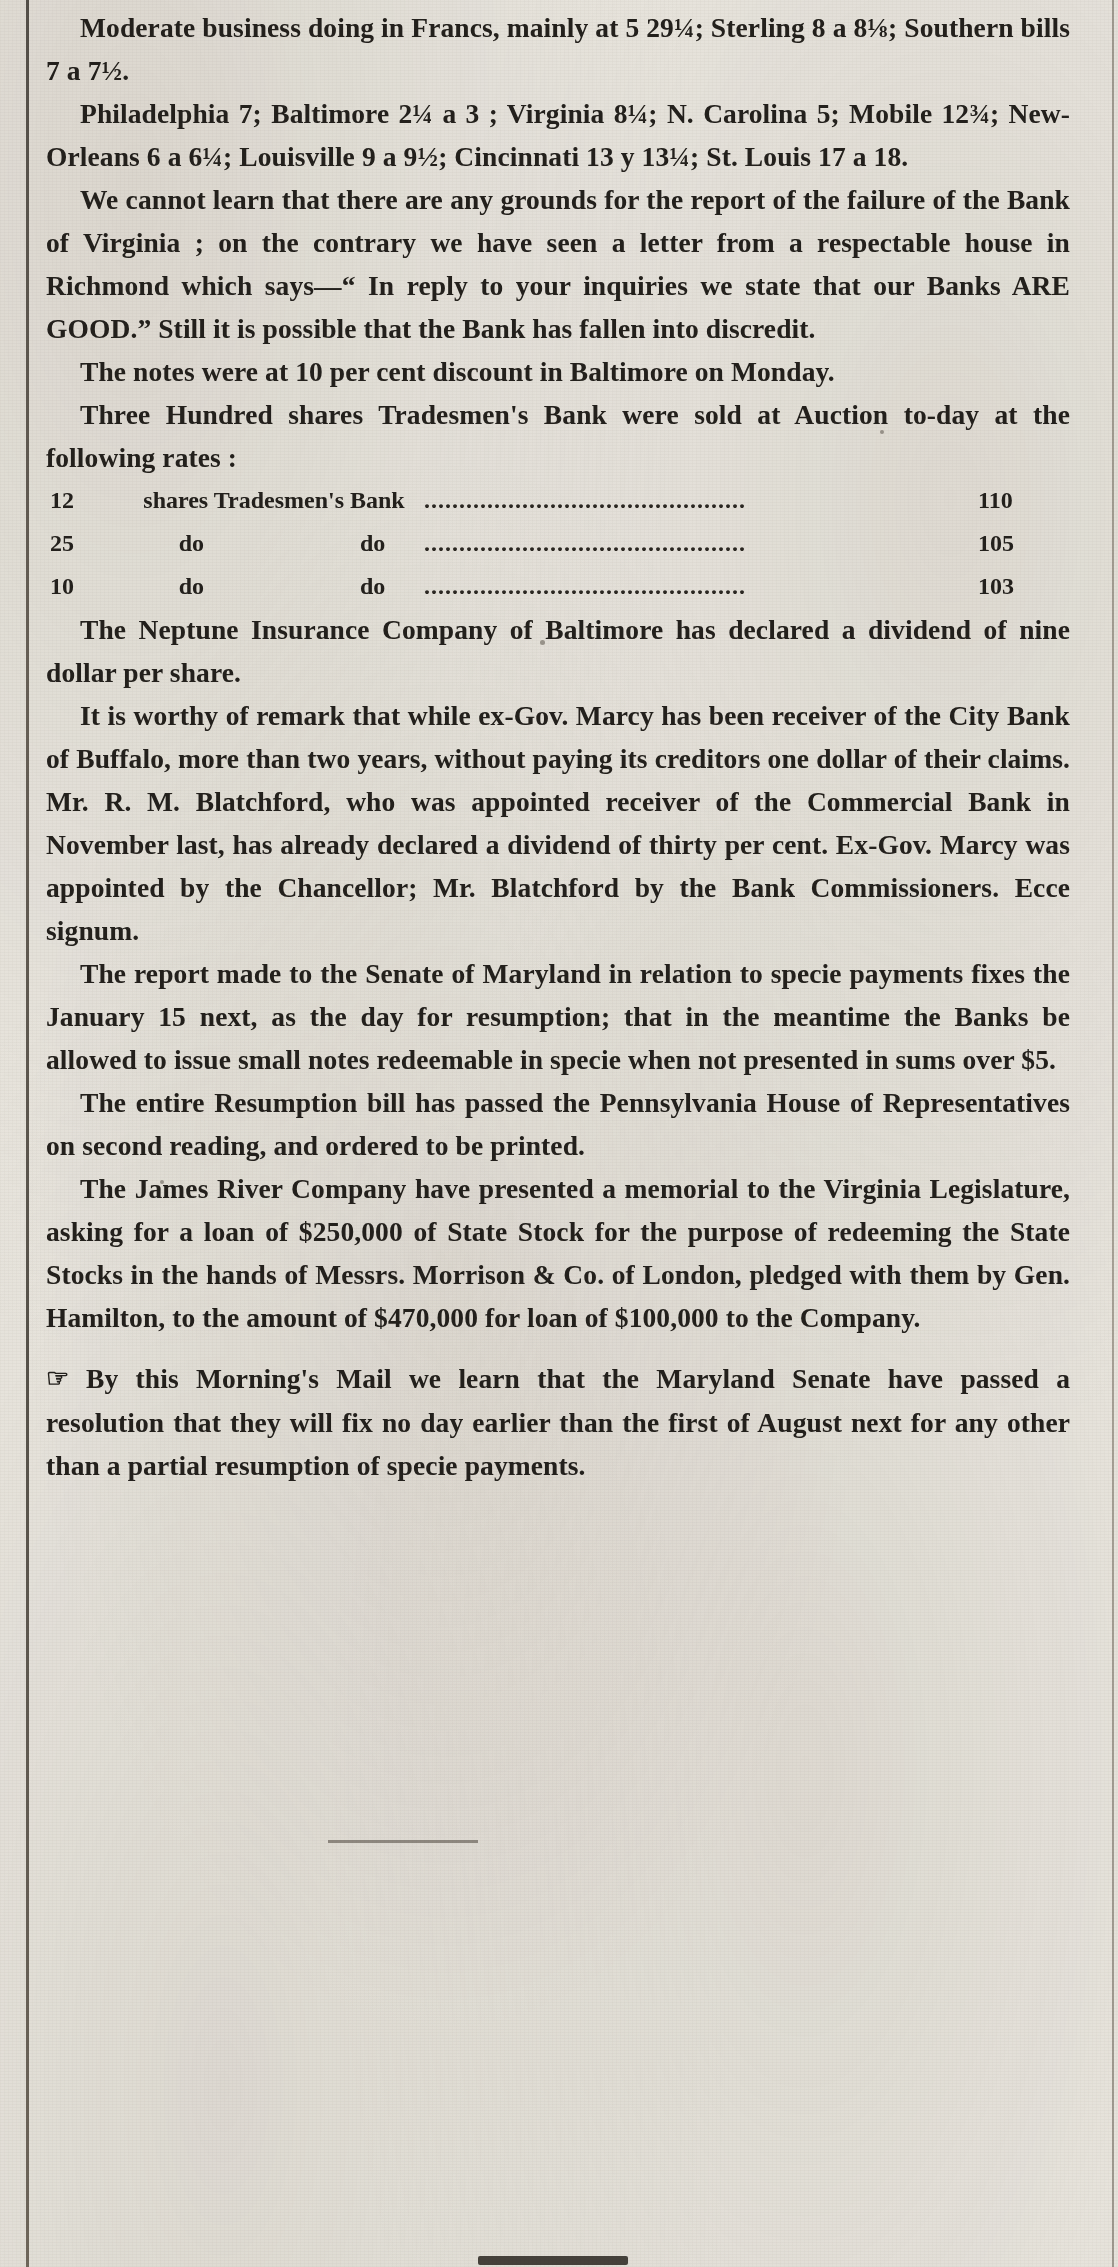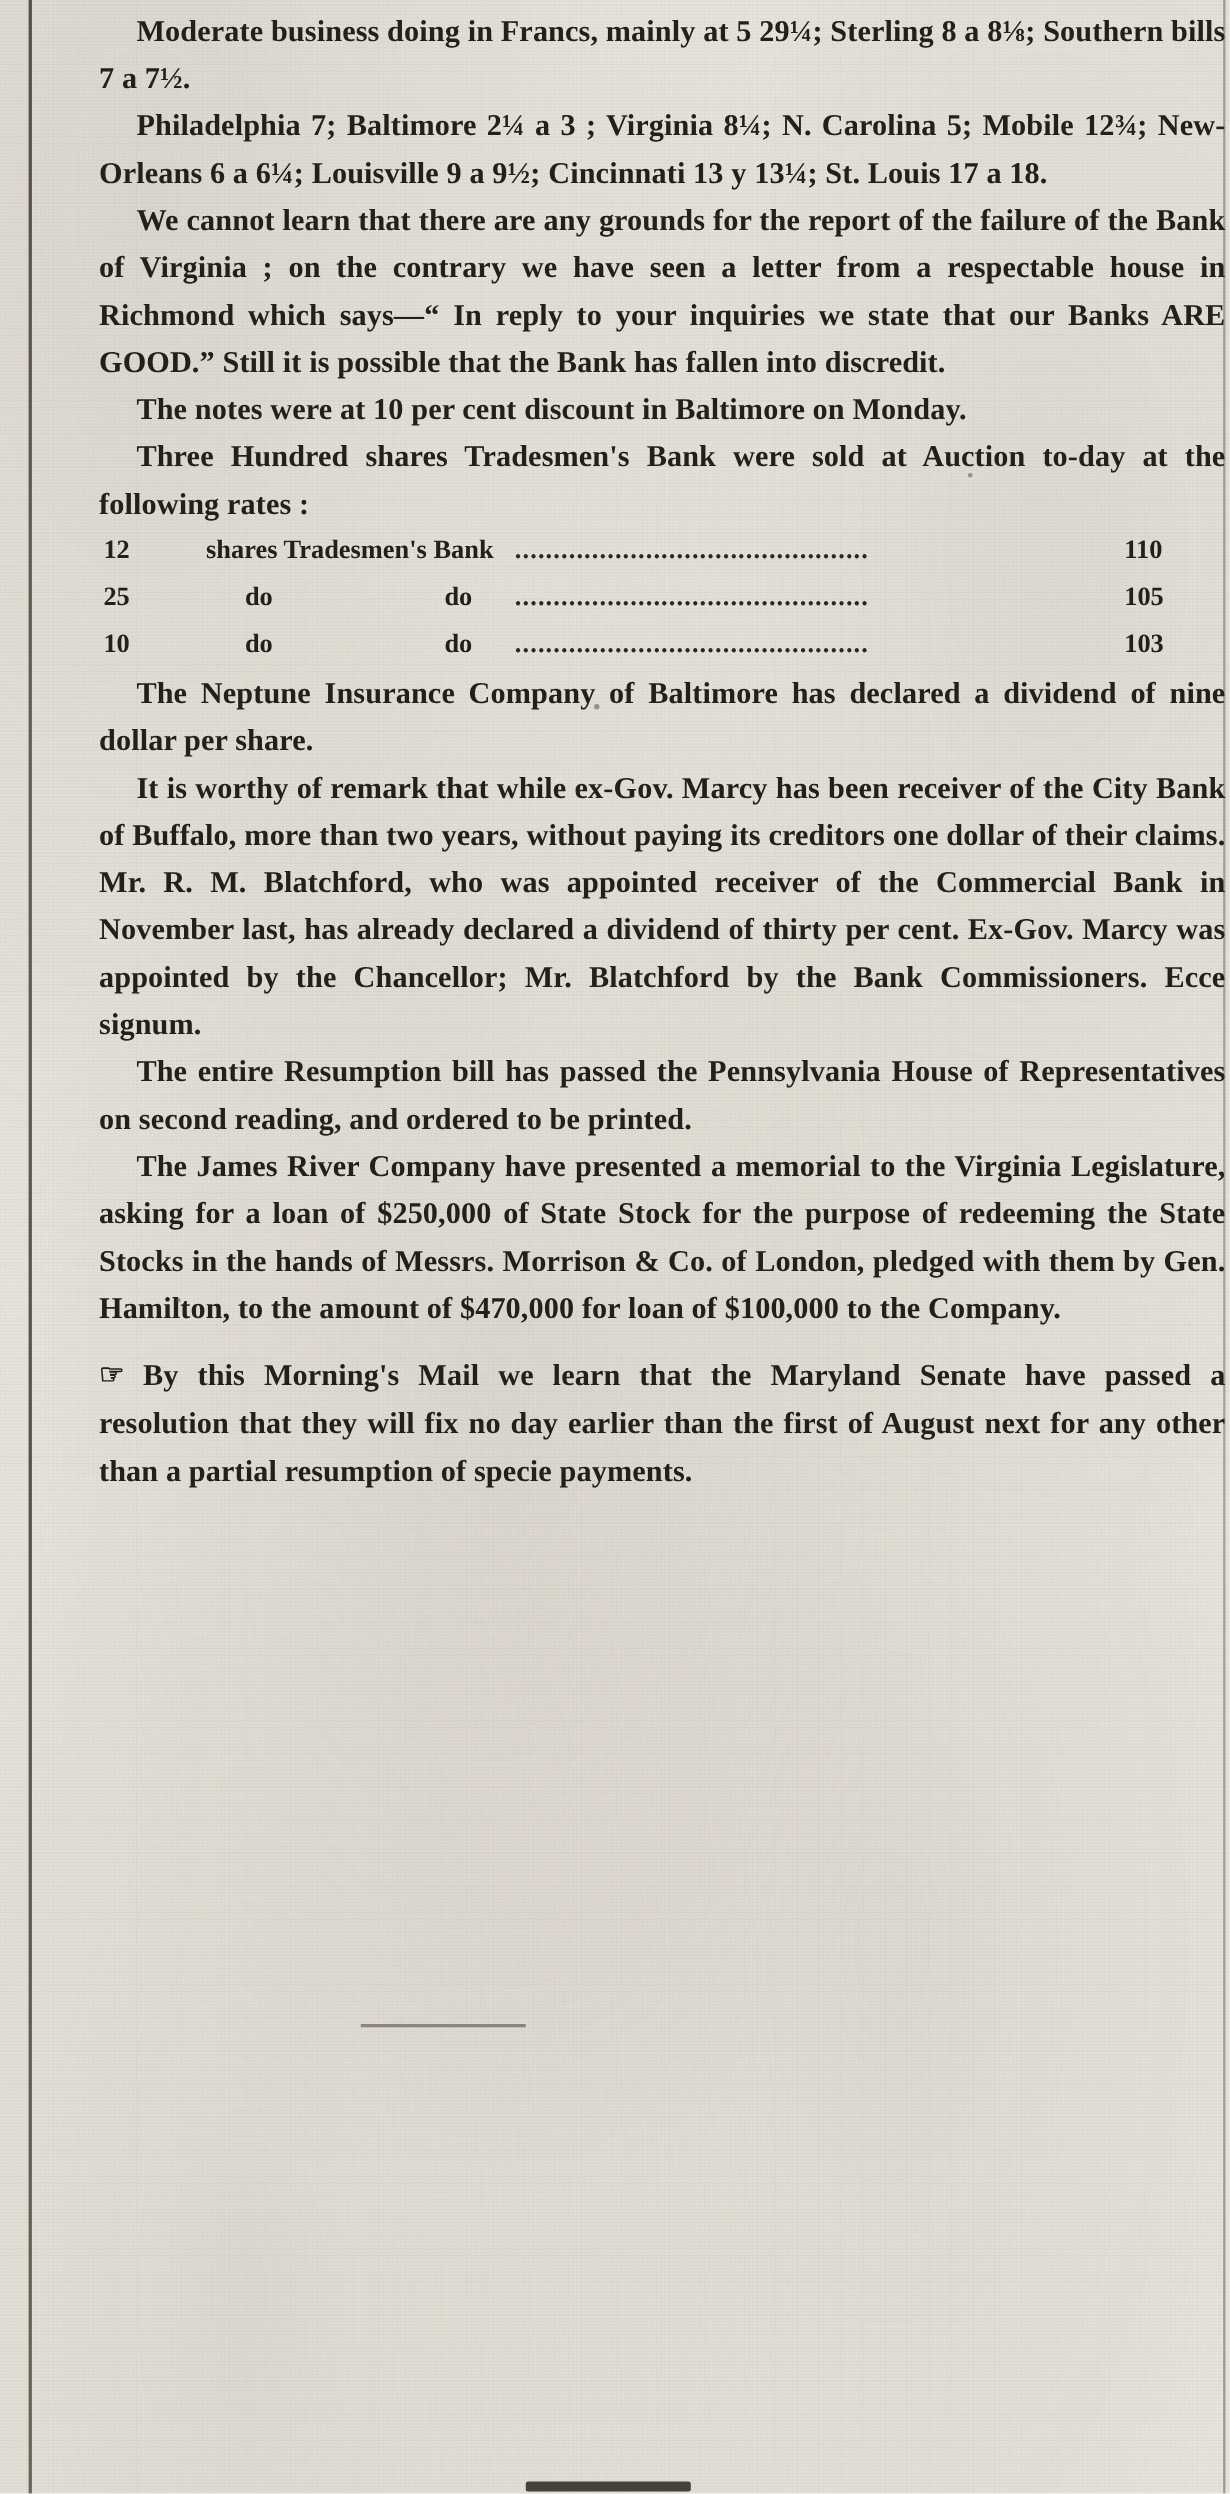--- a/index.html
+++ b/index.html
@@ -61,21 +61,20 @@
     background: linear-gradient(to bottom, #5a5246 0%, #6b6254 50%, #554d42 100%);
     opacity: 0.5;
   }
 
   .column {
     position: absolute;
     left: 46px;
     top: 6px;
     width: 1024px;
     z-index: 3;
-    margin-left: 44px;
   }
 
   p.para {
     margin: 0 0 0 0;
     font-size: 27.5px;
     line-height: 43px;
     color: #23201c;
     text-align: justify;
     text-indent: 34px;
     letter-spacing: 0.1px;
@@ -204,20 +203,21 @@
           <td class="leader">..............................................</td>
           <td class="val">103</td>
         </tr>
       </tbody>
     </table>
 
     <p class="para">The Neptune Insurance Company of Baltimore has declared a dividend of nine dollar per share.</p>
 
     <p class="para">It is worthy of remark that while ex-Gov. Marcy has been receiver of the City Bank of Buffalo, more than two years, without paying its creditors one dollar of their claims. Mr. R. M. Blatchford, who was appointed receiver of the Commercial Bank in November last, has already declared a dividend of thirty per cent. Ex-Gov. Marcy was appointed by the Chancellor; Mr. Blatchford by the Bank Commissioners. Ecce signum.</p>
 
+    <p class="para">The report made to the Senate of Maryland in relation to specie payments fixes the January 15 next, as the day for resumption; that in the meantime the Banks be allowed to issue small notes redeemable in specie when not presented in sums over $5.</p>
 
     <p class="para">The entire Resumption bill has passed the Pennsylvania House of Representatives on second reading, and ordered to be printed.</p>
 
     <p class="para">The James River Company have presented a memorial to the Virginia Legislature, asking for a loan of $250,000 of State Stock for the purpose of redeeming the State Stocks in the hands of Messrs. Morrison &amp; Co. of London, pledged with them by Gen. Hamilton, to the amount of $470,000 for loan of $100,000 to the Company.</p>
 
     <div class="blank-gap"></div>
 
     <p class="para noindent">
       <span class="hand">☞</span><span>By this Morning's Mail we learn that the Maryland Senate have passed a resolution that they will fix no day earlier than the first of August next for any other than a partial resumption of specie payments.</span>
     </p>

